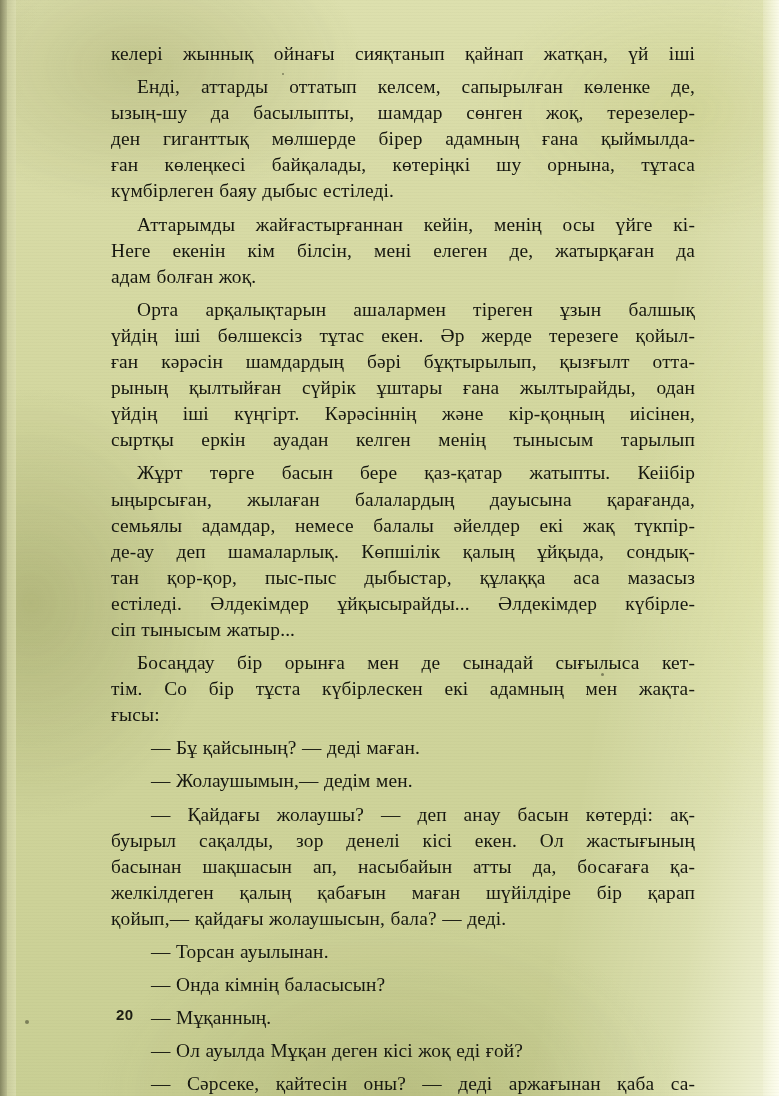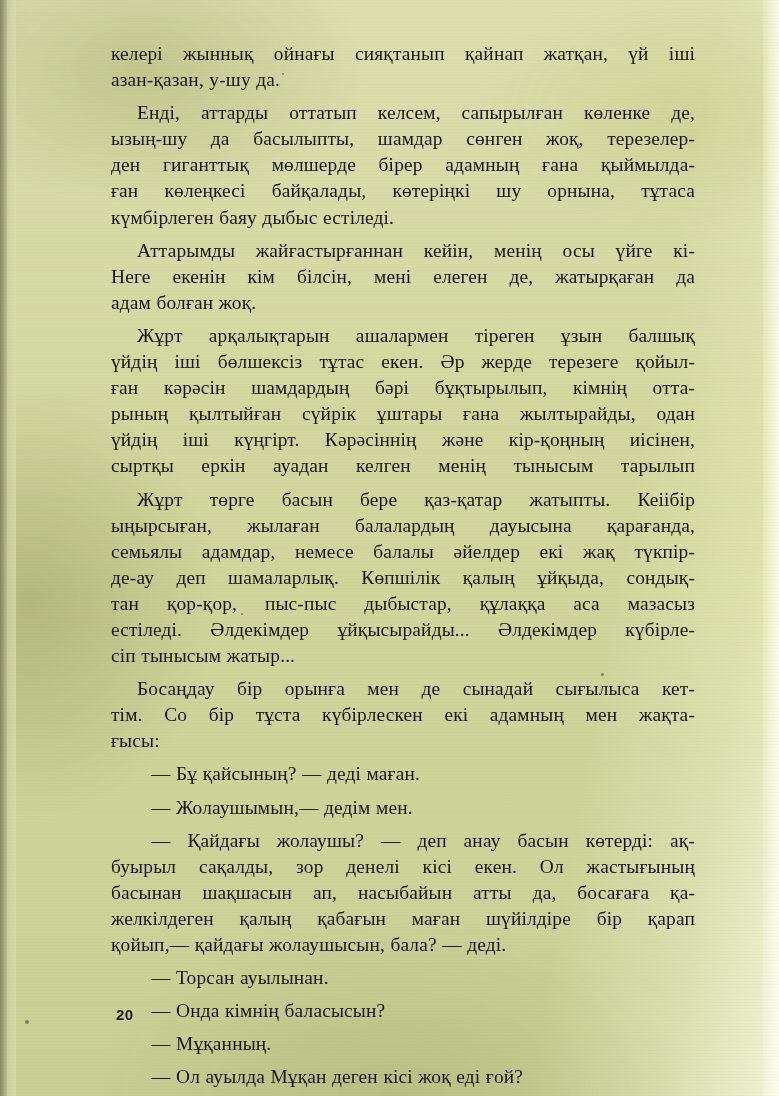--- a/index.html
+++ b/index.html
@@ -146,41 +146,40 @@
   <div id="paper-base"></div>
   <div id="paper-stains"></div>
   <div id="gutter-dark"></div>
   <div id="gutter-light"></div>
   <div id="right-edge"></div>
 
   <div id="textblock">
 
     <p class="para">
       <span class="ln j">келері жыннық ойнағы сияқтанып қайнап жатқан, үй іші</span>
-      <span class="ln last">азан-қазан, у-шу да.</span>
     </p>
 
     <p class="para">
       <span class="ln j ind">Енді, аттарды оттатып келсем, сапырылған көленке де,</span>
       <span class="ln j">ызың-шу да басылыпты, шамдар сөнген жоқ, терезелер-</span>
       <span class="ln j">ден гиганттық мөлшерде бірер адамның ғана қыймылда-</span>
       <span class="ln j">ған көлеңкесі байқалады, көтеріңкі шу орнына, тұтаса</span>
       <span class="ln last">күмбірлеген баяу дыбыс естіледі.</span>
     </p>
 
     <p class="para">
       <span class="ln j ind">Аттарымды жайғастырғаннан кейін, менің осы үйге кі-</span>
       <span class="ln j">Неге екенін кім білсін, мені елеген де, жатырқаған да</span>
       <span class="ln last">адам болған жоқ.</span>
     </p>
 
     <p class="para">
-      <span class="ln j ind">Жұрт арқалықтарын ашалармен тіреген ұзын балшық</span>
+      <span class="ln j ind">Орта арқалықтарын ашалармен тіреген ұзын балшық</span>
       <span class="ln j">үйдің іші бөлшексіз тұтас екен. Әр жерде терезеге қойыл-</span>
-      <span class="ln j">ған кәрәсін шамдардың бәрі бұқтырылып, кімнің отта-</span>
+      <span class="ln j">ған кәрәсін шамдардың бәрі бұқтырылып, қызғылт отта-</span>
       <span class="ln j">рының қылтыйған сүйрік ұштары ғана жылтырайды, одан</span>
       <span class="ln j">үйдің іші күңгірт. Кәрәсіннің және кір-қоңның иісінен,</span>
       <span class="ln j">сыртқы еркін ауадан келген менің тынысым тарылып</span>
     </p>
 
     <p class="para">
       <span class="ln j ind">Жұрт төрге басын бере қаз-қатар жатыпты. Кеіібір</span>
       <span class="ln j">ыңырсыған, жылаған балалардың дауысына қарағанда,</span>
       <span class="ln j">семьялы адамдар, немесе балалы әйелдер екі жақ түкпір-</span>
       <span class="ln j">де-ау деп шамаларлық. Көпшілік қалың ұйқыда, сондық-</span>

